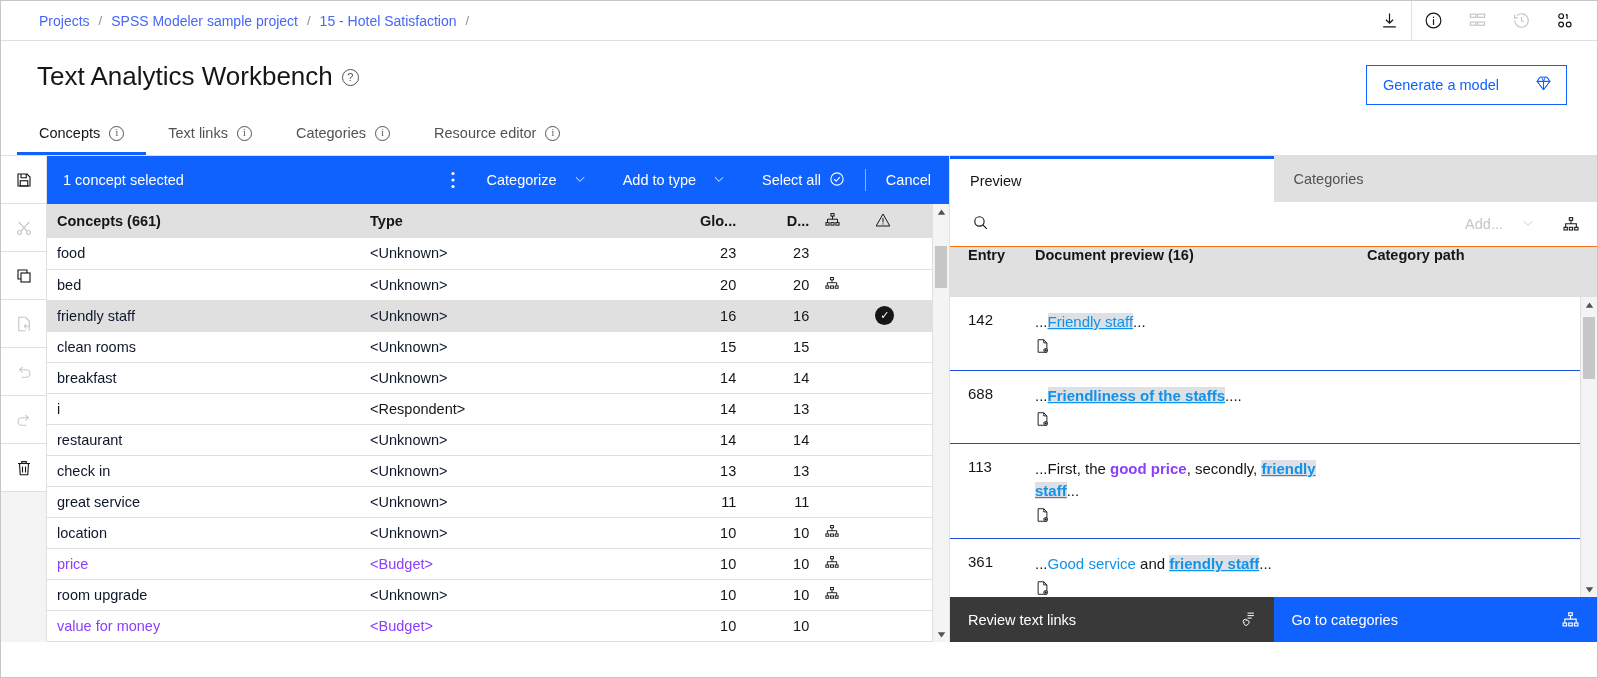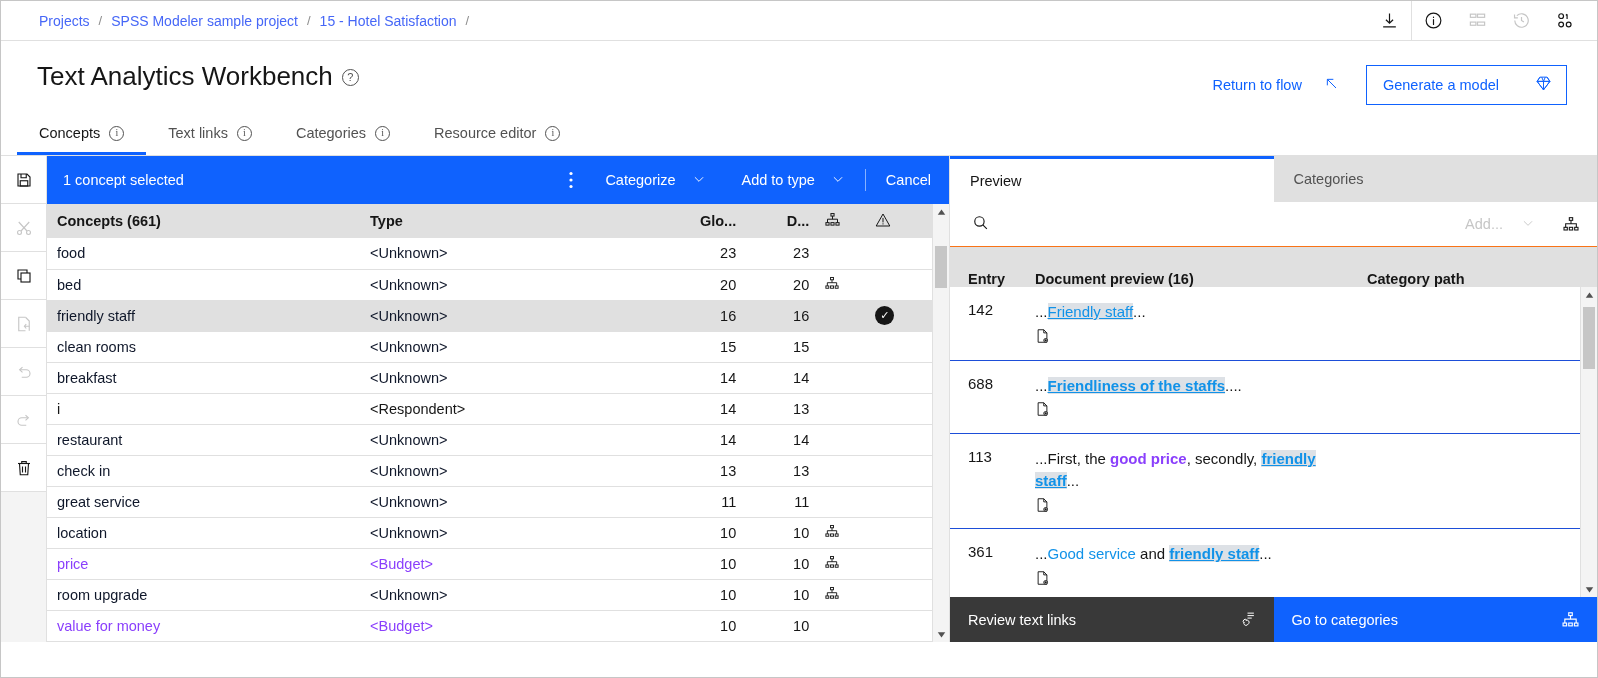--- a/index.html
+++ b/index.html
@@ -158,21 +158,21 @@
   .pv-tab.active {
     background: #fff; color: #161616; border-top: 3px solid #0f62fe; border-bottom: none;
   }
   .pv-toolbar {
     height: 45px; display: flex; align-items: center; padding: 0 18px 0 22px;
     border-bottom: 1px solid #f97316;
   }
   .pv-add { margin-left: auto; color: #c6c6c6; font-size: 14.5px; display: flex; align-items: center; gap: 18px; }
   .pv-hier { margin-left: 28px; color: #161616; display: flex; }
   .pv-head {
-    display: flex; background: #e0e0e0; height: 40px; align-items: flex-end;
+    display: flex; background: #e0e0e0; height: 50px; align-items: flex-start;
     font-size: 14.5px; font-weight: 700; color: #161616;
   }
   .pv-head .c-entry { width: 85px; padding-left: 18px; }
   .pv-head .c-doc { flex: 1; }
   .pv-head .c-cat { width: 230px; }
   .pv-body { flex: 1; display: flex; min-height: 0; }
   .pv-rows { flex: 1; overflow: hidden; }
   .pv-row {
     display: flex; border-bottom: 1px solid #1d4ed8; padding: 14px 0 10px 0;
     font-size: 15px; color: #161616;
@@ -248,28 +248,20 @@
     </div>
   </div>
 </div>
 
 <div class="titlerow">
   <div class="page-title">
     <span>Text Analytics Workbench</span>
     <span class="help-circle">?</span>
   </div>
   <div class="title-actions">
-    <a class="link-btn">
-      <span>Return to flow</span>
-      <span>
-        <svg width="16" height="16" viewBox="0 0 24 24" fill="none" stroke="currentColor" stroke-width="1.5">
-          <path d="M5 5h9M5 5v9M5 5l13 13"></path>
-        </svg>
-      </span>
-    </a>
     <div class="gen-model">
       <span>Generate a model</span>
       <span>
         <svg width="17" height="17" viewBox="0 0 24 24" fill="none" stroke="currentColor" stroke-width="1.4">
           <path d="M3 9h18l-9 12L3 9z"></path>
             <path d="M7 3h10l4 6H3l4-6z"></path>
             <path d="M7 3l-4 6 9 12 9-12-4-6"></path>
           <path d="M12 9L9.5 3M12 9l2.5-6M12 9v12"></path>
         </svg>
       </span>
@@ -368,20 +360,29 @@
                 <path d="M5 9l7 7 7-7"></path>
               </svg>
           </span>
         </div>
         <div class="sel-act">
           <span>Add to type</span>
           <span>
             <svg width="14" height="14" viewBox="0 0 24 24" fill="none" stroke="currentColor" stroke-width="1.6">
                 <path d="M5 9l7 7 7-7"></path>
               </svg>
+          </span>
+        </div>
+        <div class="sel-act">
+          <span>Select all</span>
+          <span style="margin-left:-8px">
+            <svg width="16" height="16" viewBox="0 0 24 24" fill="none" stroke="currentColor" stroke-width="1.6">
+              <circle cx="12" cy="12" r="9.2"></circle>
+                <path d="M7.7 12.2l3 3 5.6-6"></path>
+            </svg>
           </span>
         </div>
         <div class="vdivider"></div>
         <div class="sel-act">
           <span>Cancel</span>
         </div>
       </div>
     </div>
 
     <div class="table-wrap">

